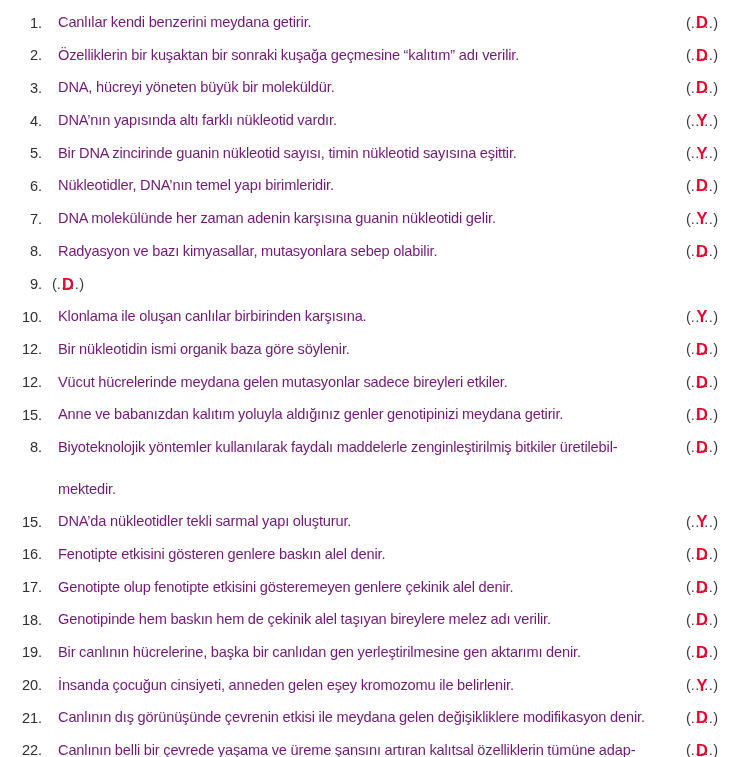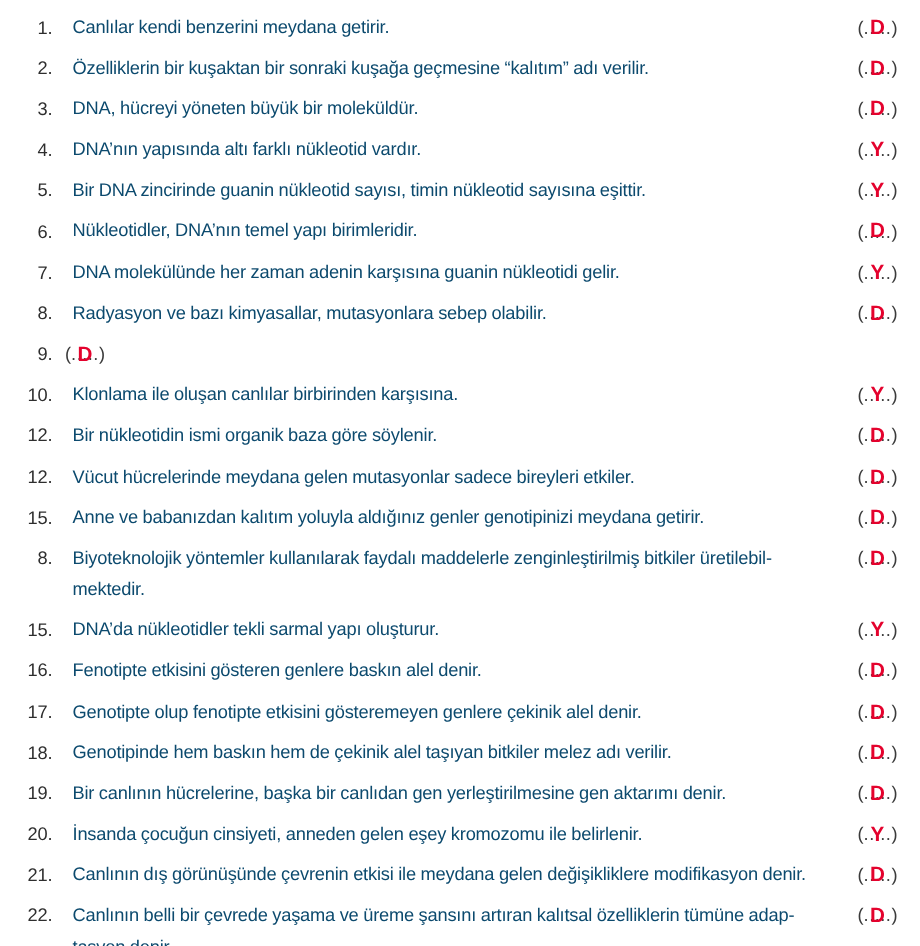--- a/index.html
+++ b/index.html
@@ -41,27 +41,27 @@
     padding-top: 0.5px;
   }
 
   .q-text {
     flex: 1 1 auto;
     padding-left: 16px;
     padding-right: 8px;
     font-size: 14.6px;
     line-height: 19px;
     letter-spacing: -0.15px;
-    color: #0c4a6e;
+    color: #701a75;
     word-spacing: -0.2px;
   }
 
   .q-text .cont {
     display: block;
-    margin-top: 6px;
+    margin-top: 23px;
   }
 
   .answer {
     flex: 0 0 52px;
     width: 52px;
     position: relative;
     text-align: center;
     font-size: 14.6px;
     line-height: 19px;
     color: #3b3b3b;
@@ -173,21 +173,21 @@
         <div class="q-text"><span>Fenotipte etkisini gösteren genlere baskın alel denir.</span></div>
         <div class="answer"><span>(</span><span class="dots"><span>.....</span><span class="letter" style="color: rgb(228, 2, 45);">D</span></span><span>)</span></div>
       </div>
       <div class="q-row">
         <div class="q-num">17.</div>
         <div class="q-text"><span>Genotipte olup fenotipte etkisini gösteremeyen genlere çekinik alel denir.</span></div>
         <div class="answer"><span>(</span><span class="dots"><span>.....</span><span class="letter" style="color: rgb(228, 2, 45);">D</span></span><span>)</span></div>
       </div>
       <div class="q-row">
         <div class="q-num">18.</div>
-        <div class="q-text"><span>Genotipinde hem baskın hem de çekinik alel taşıyan bitkiler melez adı verilir.</span></div>
+        <div class="q-text"><span>Genotipinde hem baskın hem de çekinik alel taşıyan bireylere melez adı verilir.</span></div>
         <div class="answer"><span>(</span><span class="dots"><span>.....</span><span class="letter" style="color: rgb(228, 2, 45);">D</span></span><span>)</span></div>
       </div>
       <div class="q-row">
         <div class="q-num">19.</div>
         <div class="q-text"><span>Bir canlının hücrelerine, başka bir canlıdan gen yerleştirilmesine gen aktarımı denir.</span></div>
         <div class="answer"><span>(</span><span class="dots"><span>.....</span><span class="letter" style="color: rgb(228, 2, 45);">D</span></span><span>)</span></div>
       </div>
       <div class="q-row">
         <div class="q-num">20.</div>
         <div class="q-text"><span>İnsanda çocuğun cinsiyeti, anneden gelen eşey kromozomu ile belirlenir.</span></div>

